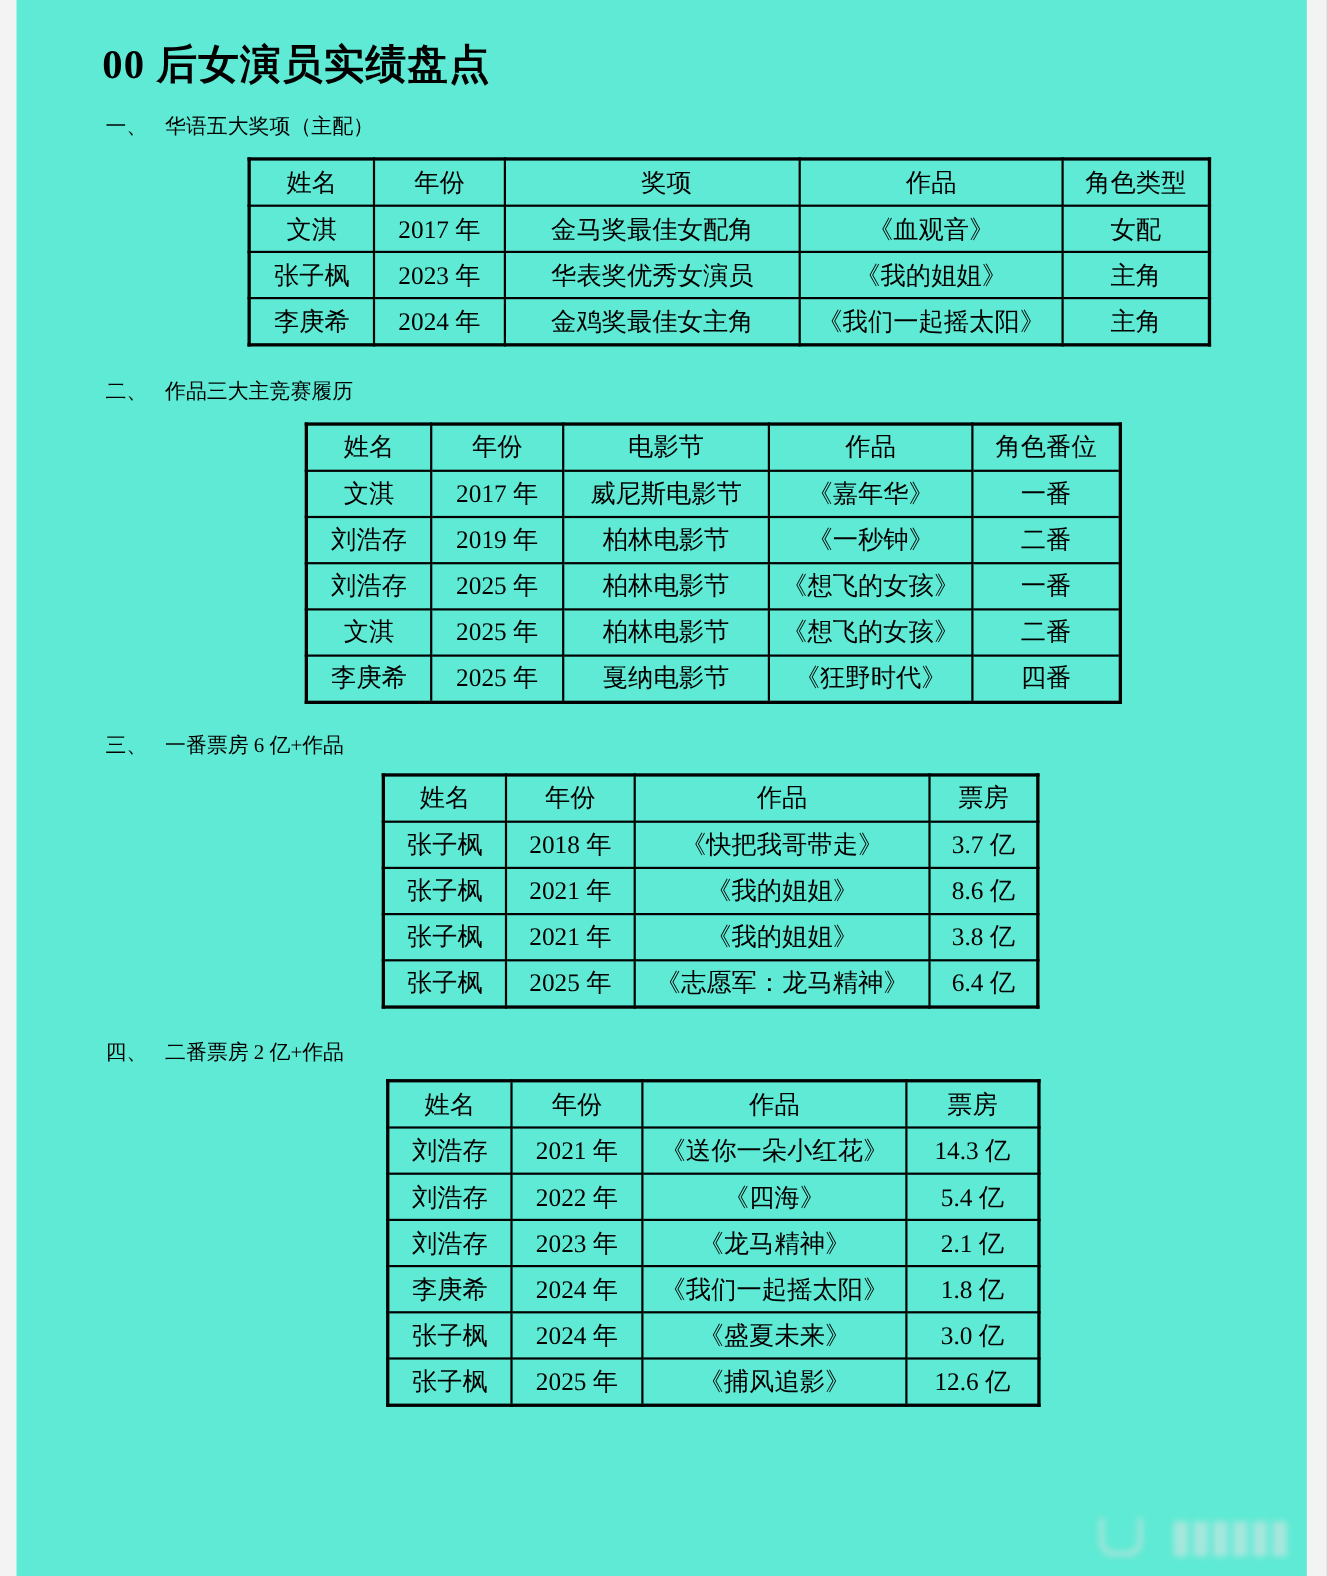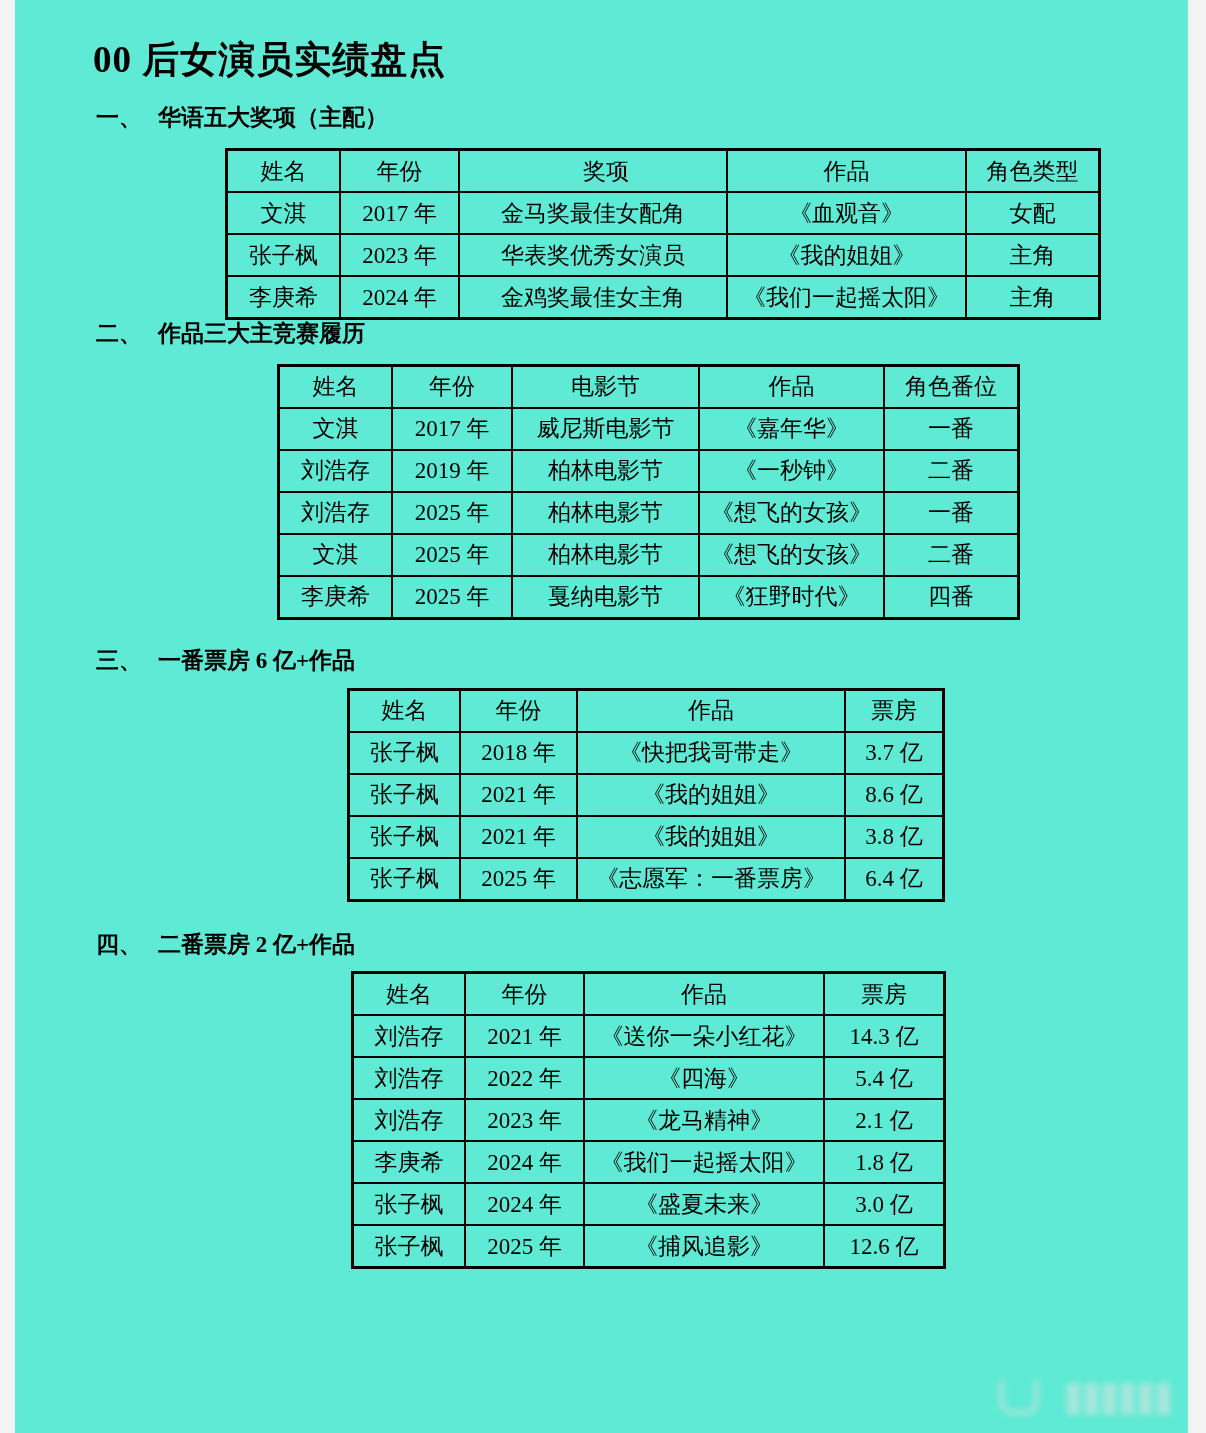--- a/index.html
+++ b/index.html
@@ -27,28 +27,28 @@
 
   .doc-title {
     margin: 38px 0 0 93px;
     font-size: 37px;
     line-height: 1.2;
     font-weight: bold;
     letter-spacing: 1px;
   }
   .section-heading {
     margin: 0 0 0 96px;
-    font-size: 23px;
+    font-size: 19px;
     line-height: 1.25;
-    font-weight: bold;
+    font-weight: normal;
   }
   .section-heading .sec-num { margin-right: 16px; }
 
   .h2-1 { margin-top: 22px; }
-  .h2-2 { }
+  .h2-2 { margin-top: 30px; }
   .h2-3 { margin-top: 27px; }
   .h2-4 { margin-top: 29px; }
 
   table.data-table {
     border-collapse: collapse;
     table-layout: fixed;
     border: 3px solid #000000;
     font-size: 23px;
   }
   table.data-table th,
@@ -245,21 +245,21 @@
         </tr>
         <tr>
           <td>张子枫</td>
           <td>2021 年</td>
           <td>《我的姐姐》</td>
           <td>3.8 亿</td>
         </tr>
         <tr>
           <td>张子枫</td>
           <td>2025 年</td>
-          <td>《志愿军：一番票房》</td>
+          <td>《志愿军：龙马精神》</td>
           <td>6.4 亿</td>
         </tr>
       </tbody>
     </table>
 
   <h2 class="section-heading h2-4">
     <span class="sec-num">四、</span><span>二番票房 2 亿+作品</span>
   </h2>
   <table class="data-table t4" data-table="sections.3.table">
       <thead>

